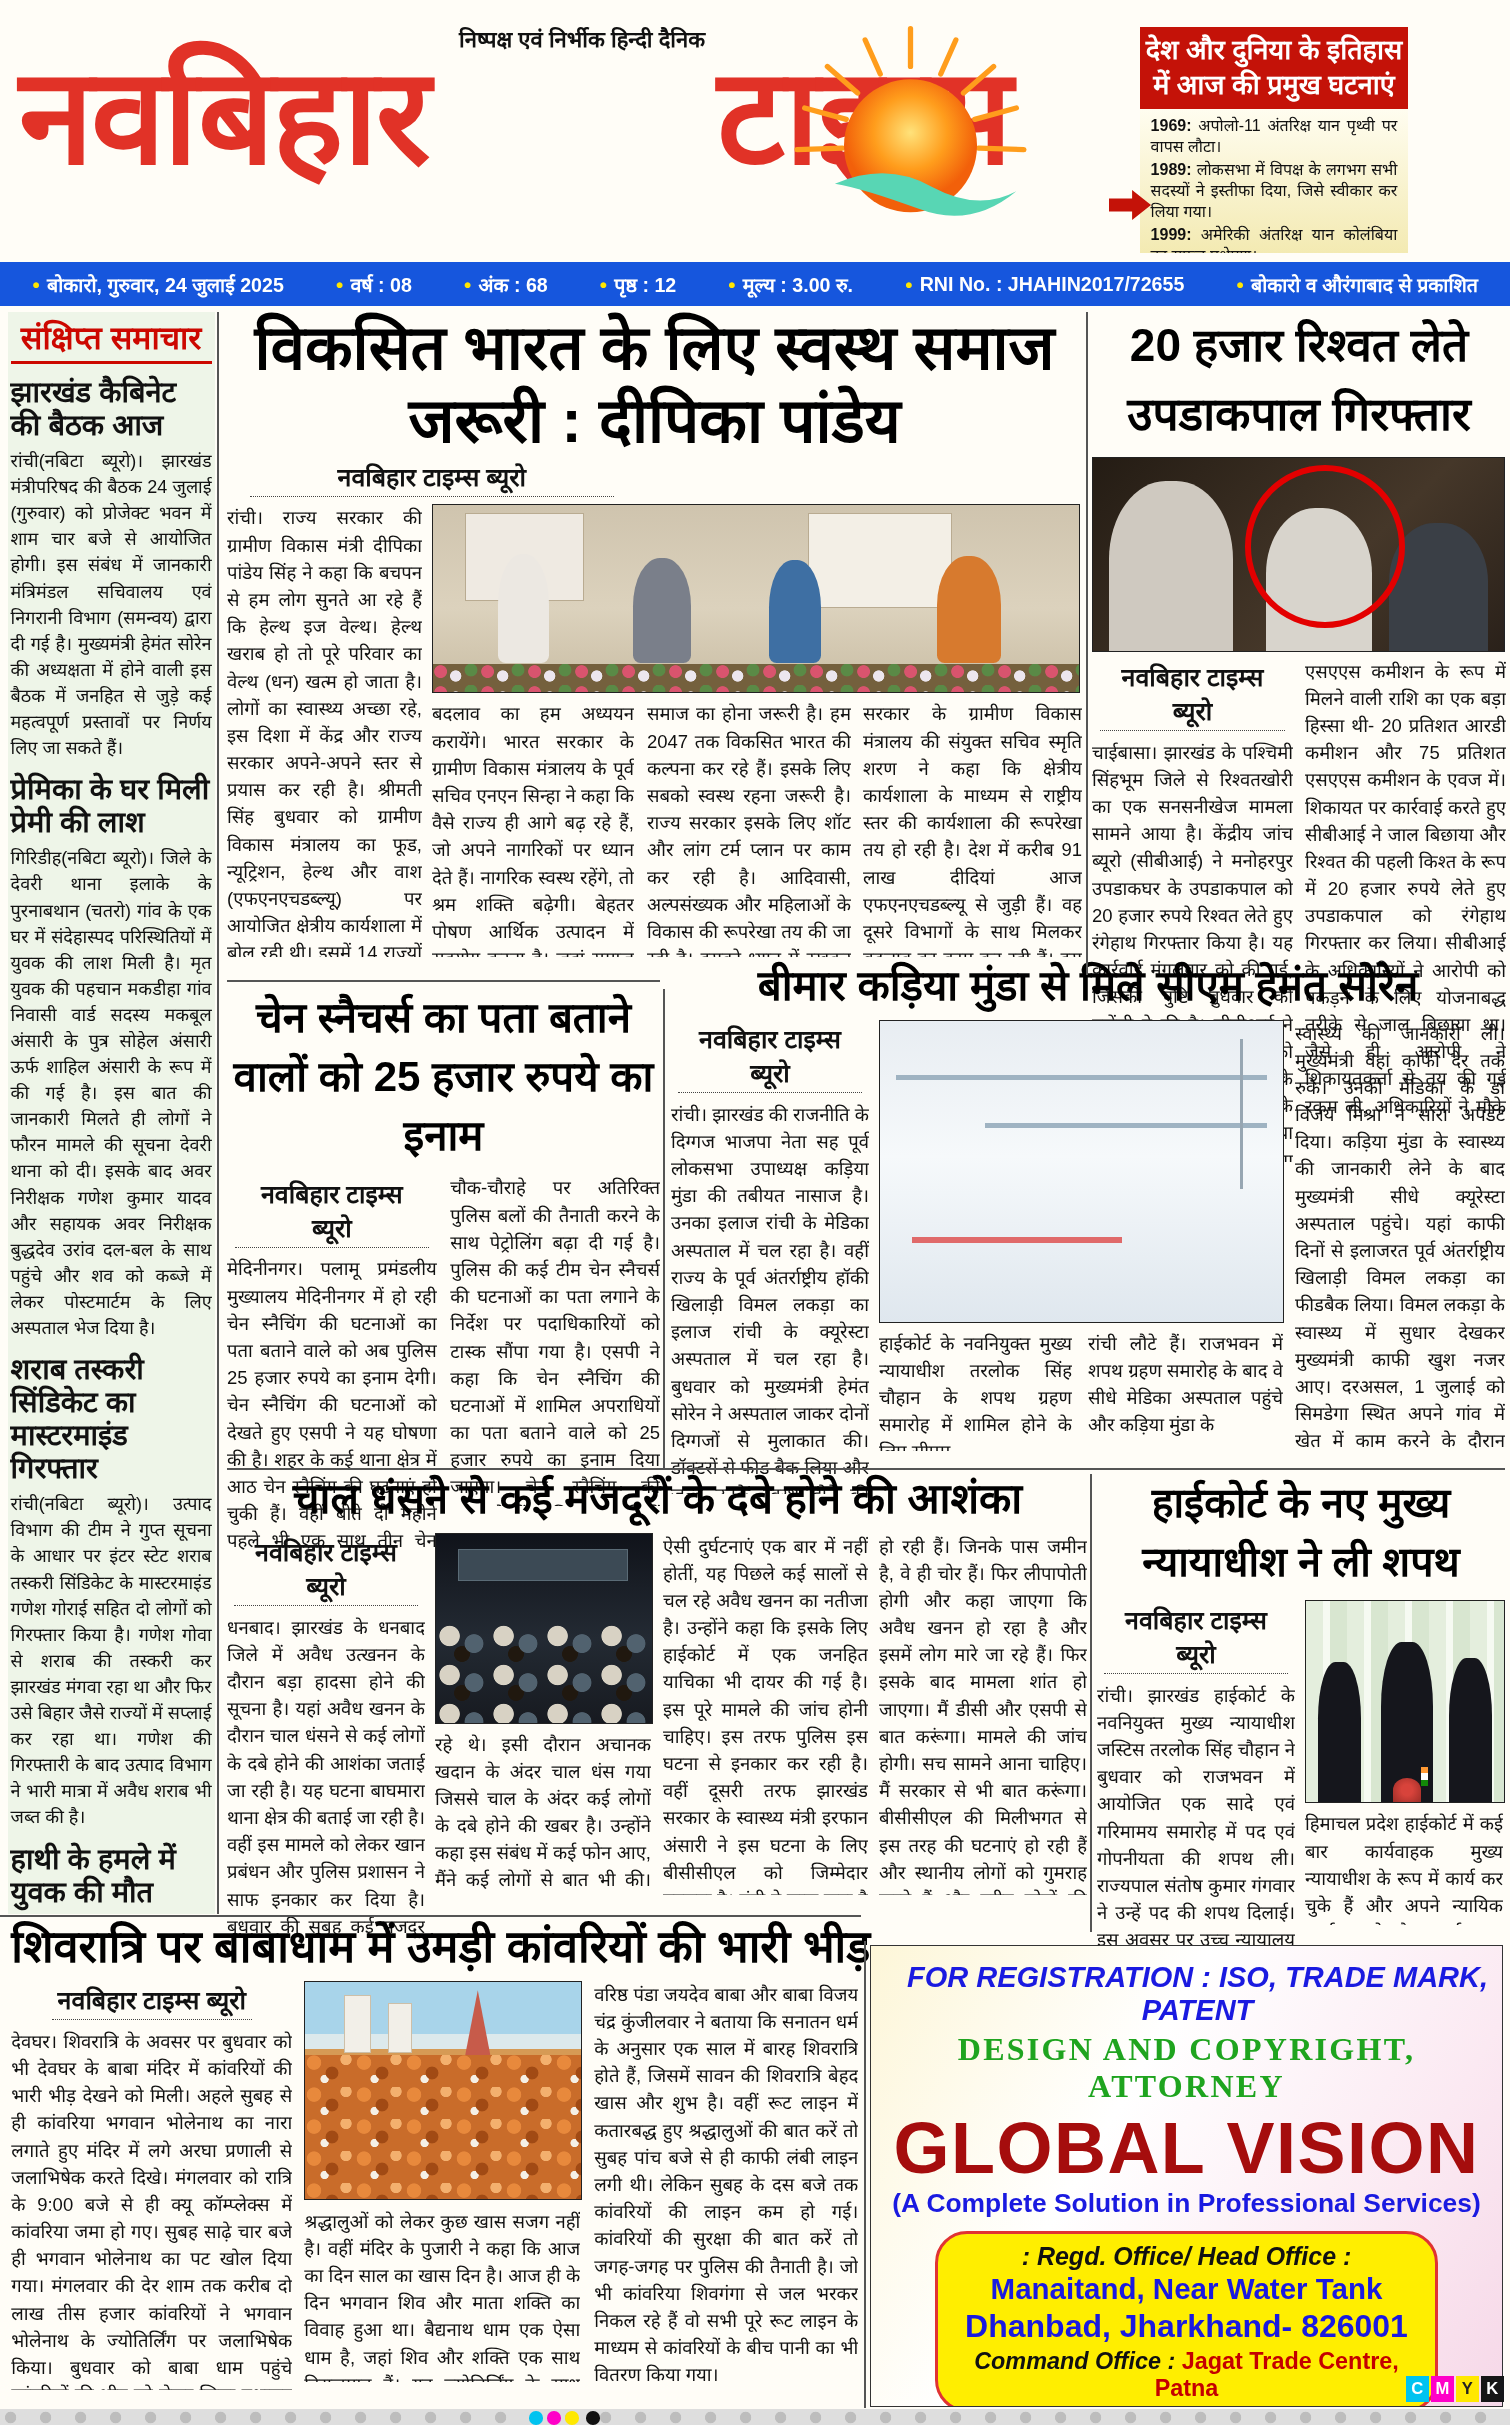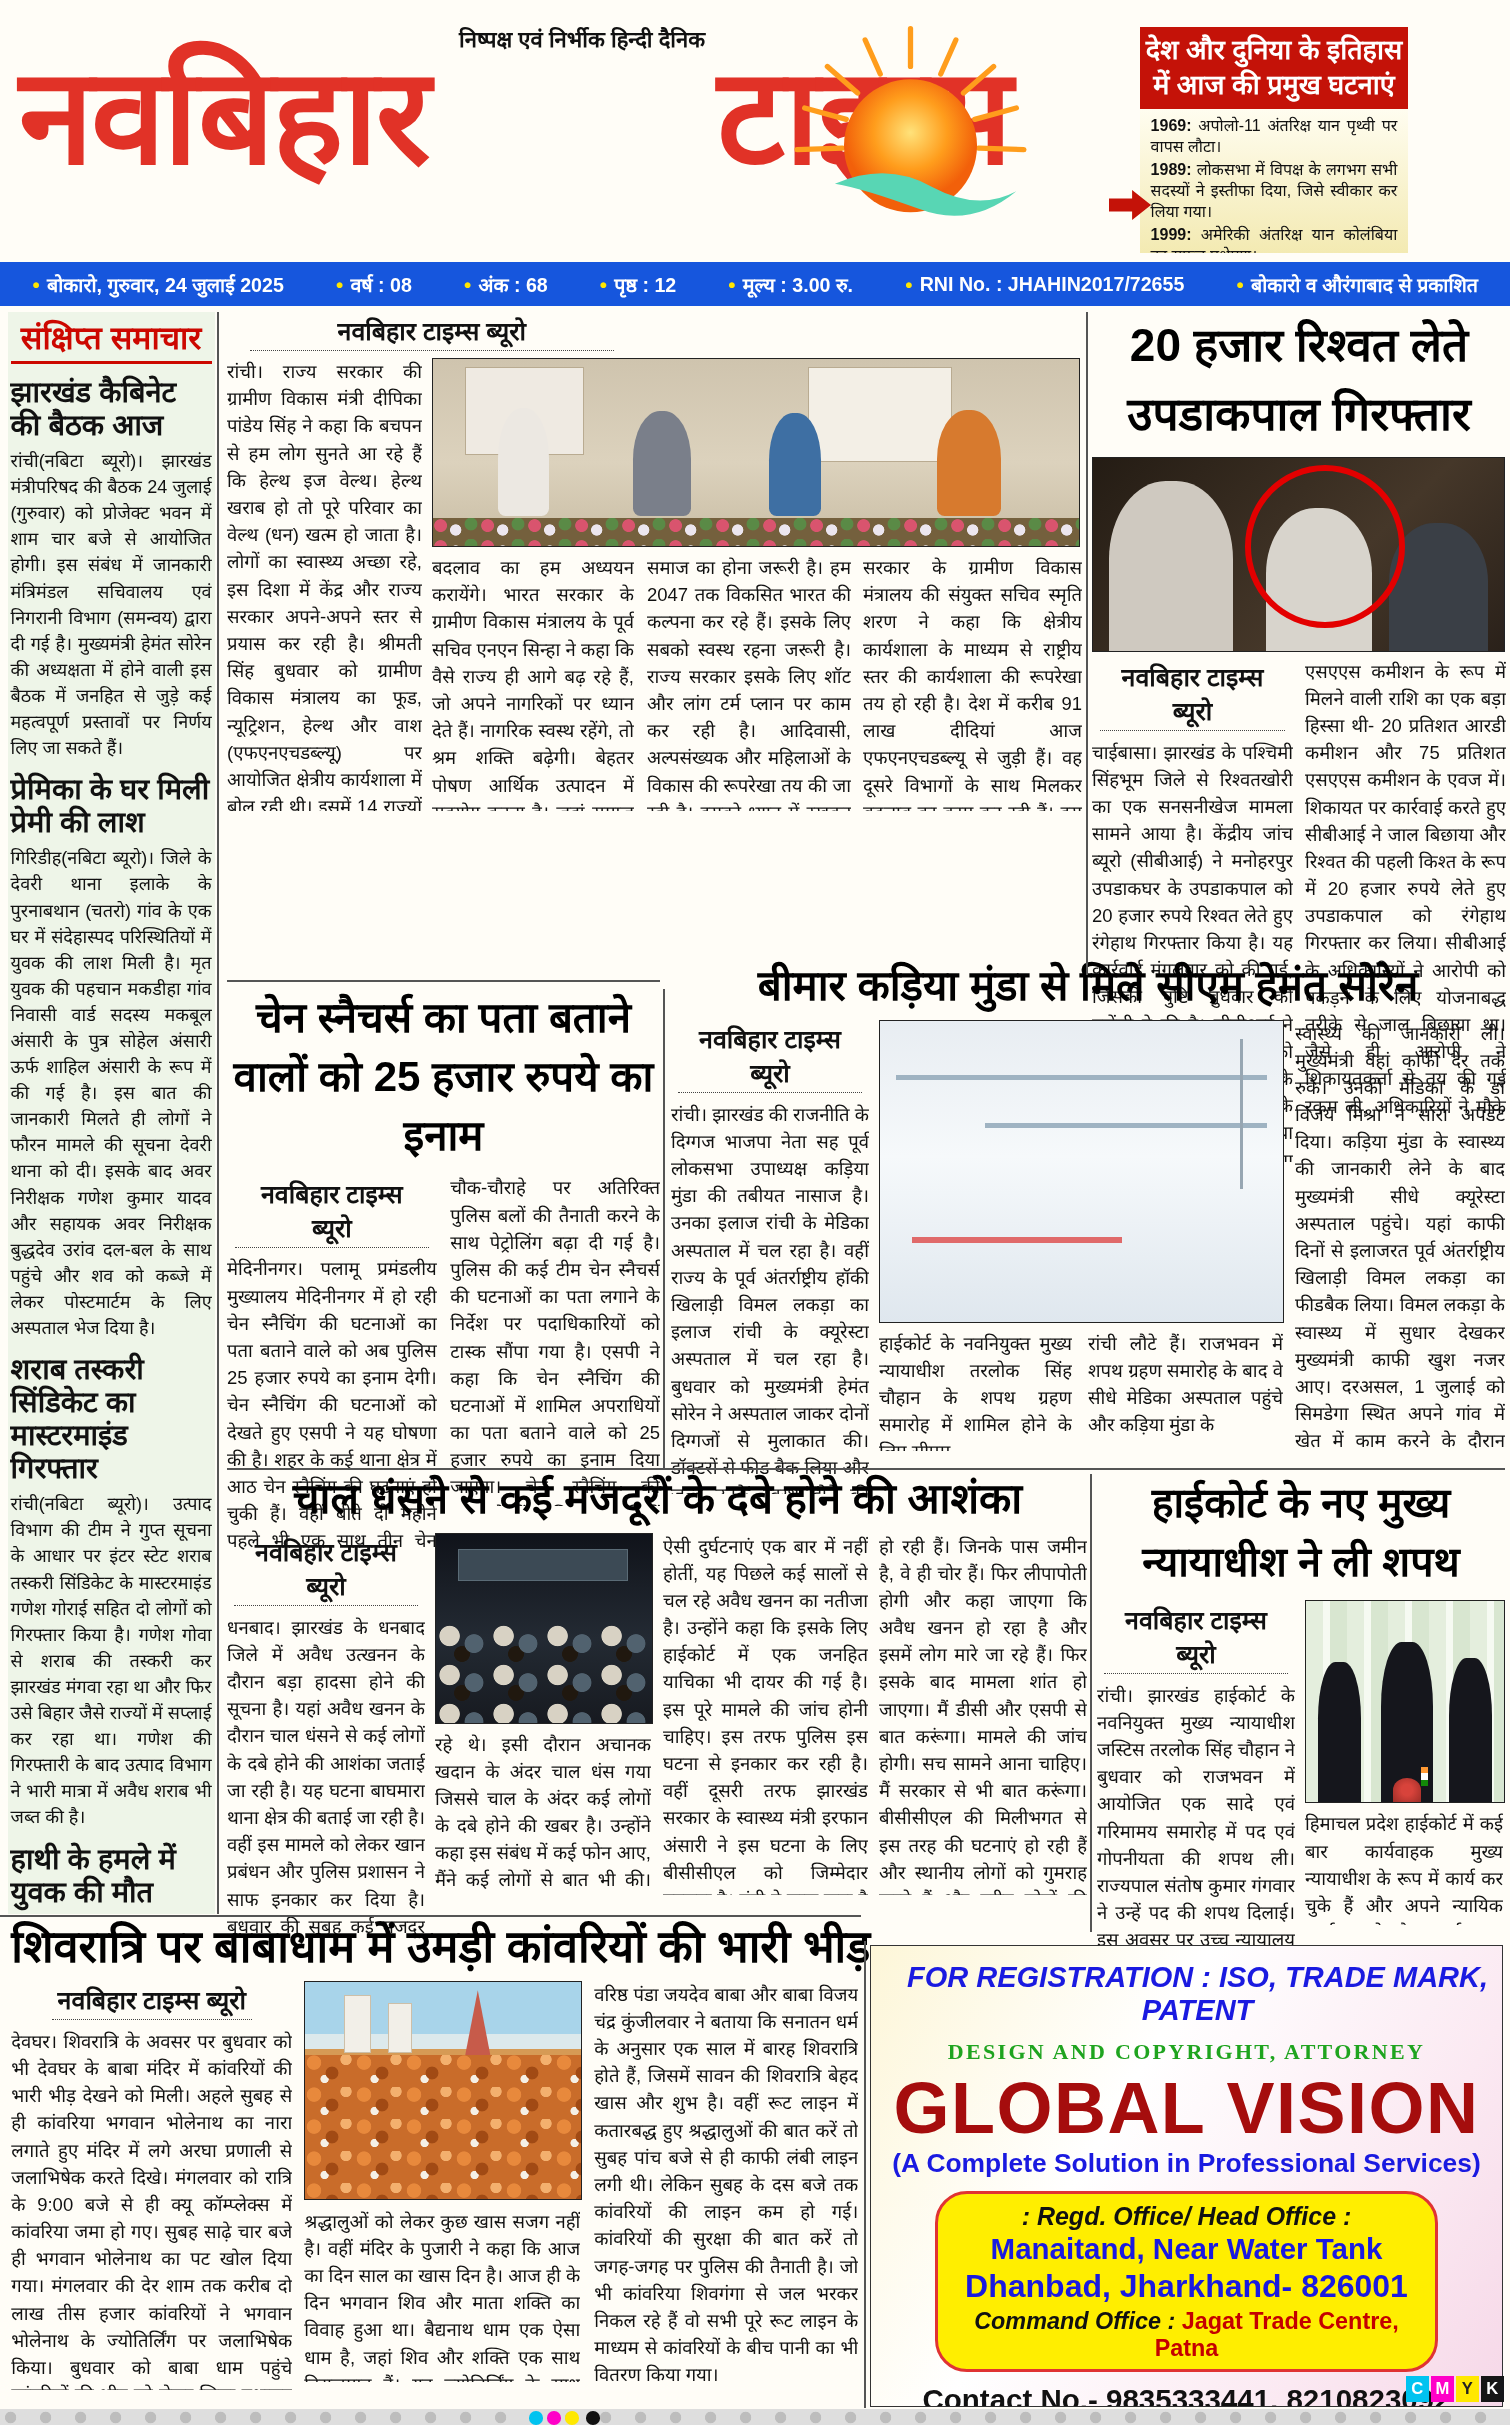--- a/index.html
+++ b/index.html
@@ -83,21 +83,21 @@
        radial-gradient(circle 3.8px at 19.6px 24px,#f5f0e6 0 3.8px,transparent 4.5px);background-size:50px 32px;}
   .spire{position:absolute;left:56%;top:4%;width:13%;height:34%;background:#c75b4a;
          clip-path:polygon(50% 0,90% 100%,10% 100%);}
   .tower{position:absolute;background:#f2efe8;border:0.8px solid #cdbfa8;}
 
   
   .ad{left:870px;top:1945px;width:633px;height:462px;border:1.5px solid #333;box-sizing:border-box;
       background:linear-gradient(120deg,#fdf6d8 0%,#ffffff 38%,#fbe9f2 75%,#f6d8e8 100%);
       text-align:center;overflow:hidden;}
   .ad-l1{color:#1a1ae0;font-size:29px;font-weight:800;font-style:italic;margin-top:15px;margin-left:22px;}
-  .ad-l2{color:#1fa41f;font-size:22px;font-weight:800;letter-spacing:2.3px;margin-top:12px;
+  .ad-l2{color:#1fa41f;font-size:32px;font-weight:800;letter-spacing:2.3px;margin-top:4px;
          font-family:"Liberation Serif","DejaVu Serif",serif;}
   .ad-title{color:#a50d0d;font-size:72px;font-weight:900;letter-spacing:1.5px;line-height:1.05;margin-top:6px;}
   .ad-sub{color:#1a1ae0;font-size:26.4px;font-weight:800;margin-top:1.5px;}
   .ad-box{width:470px;margin:12px auto 0;background:#ffee00;border:3.8px solid #e03333;border-radius:32px;
           padding:7.6px 13.6px;}
   .ad-b1{font-size:25px;font-weight:800;font-style:italic;}
   .ad-b2{font-size:29.5px;font-weight:800;color:#1a1ae0;margin-top:1.5px;}
   .ad-b3{font-size:32px;font-weight:800;color:#1a1ae0;margin-top:1.5px;}
   .ad-b4{font-size:23.4px;font-weight:800;margin-top:3px;}
   .ad-b4 .cmd{font-style:italic;color:#111;}
@@ -209,20 +209,21 @@
     <div class="b-bd">रांची(नबिटा ब्यूरो)। उत्पाद विभाग की टीम ने गुप्त सूचना के आधार पर इंटर स्टेट शराब तस्करी सिंडिकेट के मास्टरमाइंड गणेश गोराई सहित दो लोगों को गिरफ्तार किया है। गणेश गोवा से शराब की तस्करी कर झारखंड मंगवा रहा था और फिर उसे बिहार जैसे राज्यों में सप्लाई कर रहा था। गणेश की गिरफ्तारी के बाद उत्पाद विभाग ने भारी मात्रा में अवैध शराब भी जब्त की है।</div>
   </div>
   <div>
     <div class="b-hl">हाथी के हमले में युवक की मौत</div>
 
   </div>
 
 </div>
 
 <div class="abs" style="left:227px;top:311px;width:855px;">
+  <div class="hl main-hl">विकसित भारत के लिए स्वस्थ समाज जरूरी : दीपिका पांडेय</div>
   <div class="byline" style="width:355px;margin-left:22.7px;">नवबिहार टाइम्स ब्यूरो</div>
   <div style="position:relative;height:453px;">
     <div class="abs col jt" style="left:0;top:0;width:195px;height:453px;">रांची। राज्य सरकार की ग्रामीण विकास मंत्री दीपिका पांडेय सिंह ने कहा कि बचपन से हम लोग सुनते आ रहे हैं कि हेल्थ इज वेल्थ। हेल्थ खराब हो तो पूरे परिवार का वेल्थ (धन) खत्म हो जाता है। लोगों का स्वास्थ्य अच्छा रहे, इस दिशा में केंद्र और राज्य सरकार अपने-अपने स्तर से प्रयास कर रही है। श्रीमती सिंह बुधवार को ग्रामीण विकास मंत्रालय का फूड, न्यूट्रिशन, हेल्थ और वाश (एफएनएचडब्ल्यू) पर आयोजित क्षेत्रीय कार्यशाला में बोल रही थी। इसमें 14 राज्यों के आजीविका मिशन के अधिकारी और महिला स्वयं सहायता समूह की सदस्यों ने हिस्सा लिया। श्रीमती सिंह ने कहा कि हमलोग विशेष तौर पर महिलाओं के स्वास्थ्य को लेकर काम कर रहे हैं। महिलाओं का हेल्थ एक बहुत बड़ा सोशल इंडिकेटर है। झारखंड में सर्वजन पेंशन योजना और मंईयां योजना एक मजबूत कदम है। इससे महिलाओं के सेहत और आजीविका में होने वाले</div>
     <div class="abs photo ph-workshop" style="left:205px;top:0;width:646px;height:187px;">
       <div class="banner" style="left:5%;width:18%;height:46%;"></div>
       <div class="banner" style="left:58%;width:22%;height:50%;background:#f3efe6;"></div>
       <div class="fig" style="left:10%;width:8%;height:58%;background:#ece8e2;"></div>
       <div class="fig" style="left:31%;width:9%;height:56%;background:#7a7f8a;"></div>
       <div class="fig" style="left:52%;width:8%;height:55%;background:#3e6fa3;"></div>
       <div class="fig" style="left:78%;width:10%;height:57%;background:#d77a2e;"></div>

